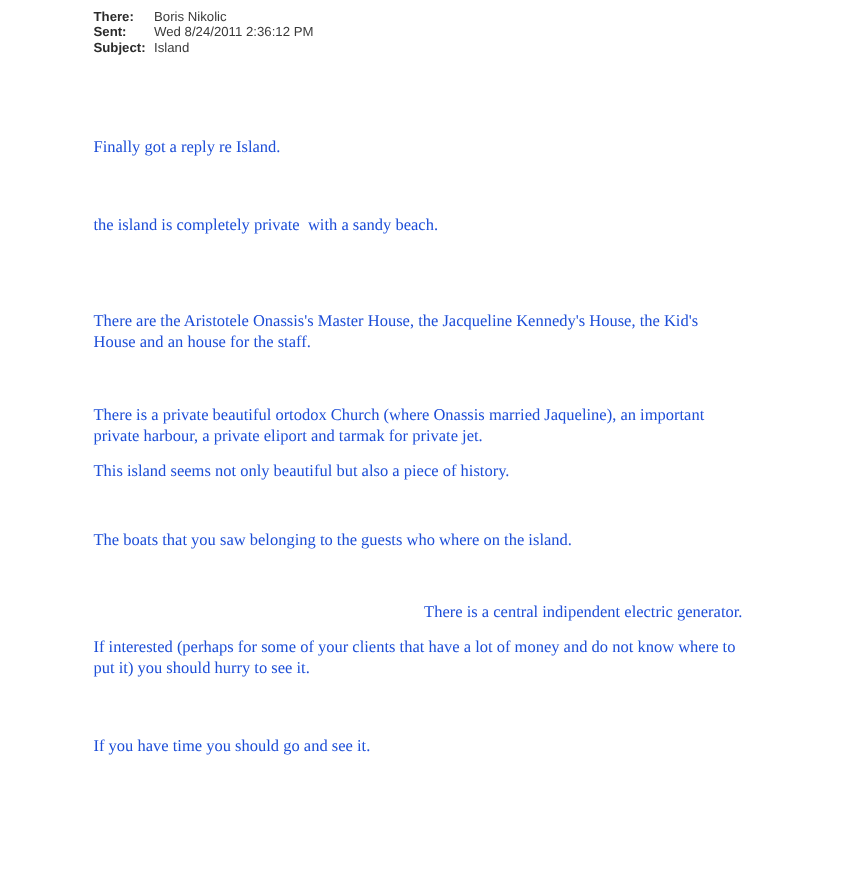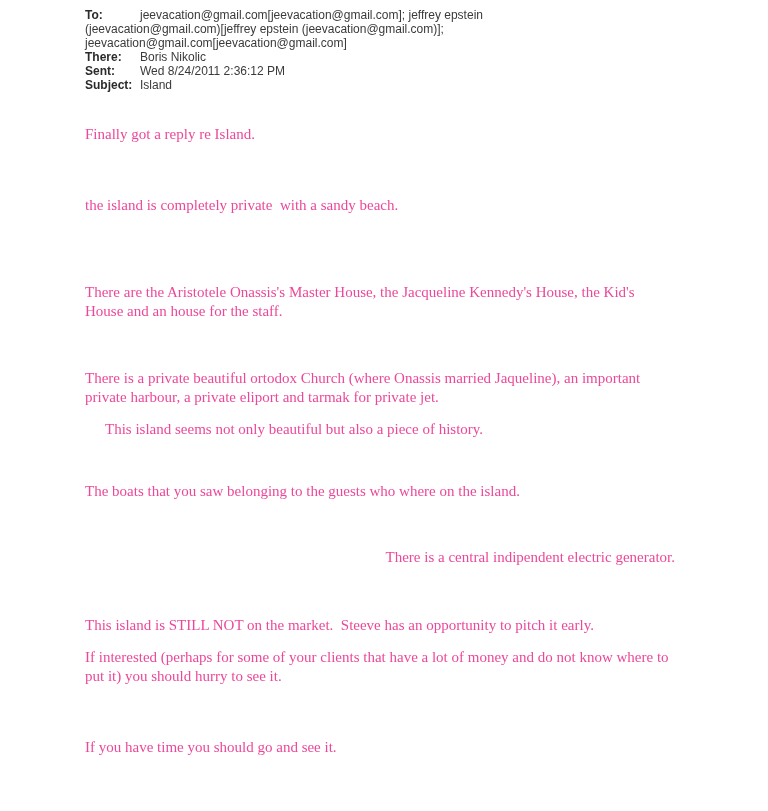--- a/index.html
+++ b/index.html
@@ -44,53 +44,51 @@
     position: absolute;
     top: 0;
     left: 85px;
     width: 590px;
   }
   .para {
     margin: 0;
     font-family: "Liberation Serif", serif;
     font-size: 15px;
     line-height: 19px;
-    color: #ec4899;
+    color: #1d4ed8;
     white-space: pre-wrap;
   }
   .p0  { margin-top: 125px; }
   .p1  { margin-top: 52px; }
   .p2  { margin-top: 68px; }
   .p3  { margin-top: 48px; }
-  .p4  { margin-top: 13px; margin-left: 20px; }
+  .p4  { margin-top: 13px; }
   .p5  { margin-top: 43px; }
   .p6  { margin-top: 47px; }
   .p7  { margin-top: 47px; text-align: right; }
   .p8  { margin-top: 49px; }
   .p9  { margin-top: 13px; }
   .p10 { margin-top: 52px; }
 </style>
 </head>
 <body>
 
 <div class="page">
 
   <div class="header">
-    <p class="hrow"><span class="hlabel">To:</span><span>jeevacation@gmail.com[jeevacation@gmail.com]; jeffrey epstein (jeevacation@gmail.com)[jeffrey epstein (jeevacation@gmail.com)]; jeevacation@gmail.com[jeevacation@gmail.com]</span></p>
     <p class="hrow"><span class="hlabel">There:</span><span>Boris Nikolic</span></p>
     <p class="hrow"><span class="hlabel">Sent:</span><span>Wed 8/24/2011 2:36:12 PM</span></p>
     <p class="hrow"><span class="hlabel">Subject:</span><span>Island</span></p>
   </div>
 
   <div class="body-text">
     <p class="para p0">Finally got a reply re Island.</p>
     <p class="para p1">the island is completely private  with a sandy beach.</p>
     <p class="para p2">There are the Aristotele Onassis's Master House, the Jacqueline Kennedy's House, the Kid's House and an house for the staff.</p>
     <p class="para p3">There is a private beautiful ortodox Church (where Onassis married Jaqueline), an important private harbour, a private eliport and tarmak for private jet.</p>
     <p class="para p4">This island seems not only beautiful but also a piece of history.</p>
     <p class="para p5">The boats that you saw belonging to the guests who where on the island.</p>
     <p class="para p7">There is a central indipendent electric generator.</p>
-    <p class="para p8">This island is STILL NOT on the market.  Steeve has an opportunity to pitch it early.</p>
     <p class="para p9">If interested (perhaps for some of your clients that have a lot of money and do not know where to put it) you should hurry to see it.</p>
     <p class="para p10">If you have time you should go and see it.</p>
   </div>
 
 </div>
 
 </body></html>

